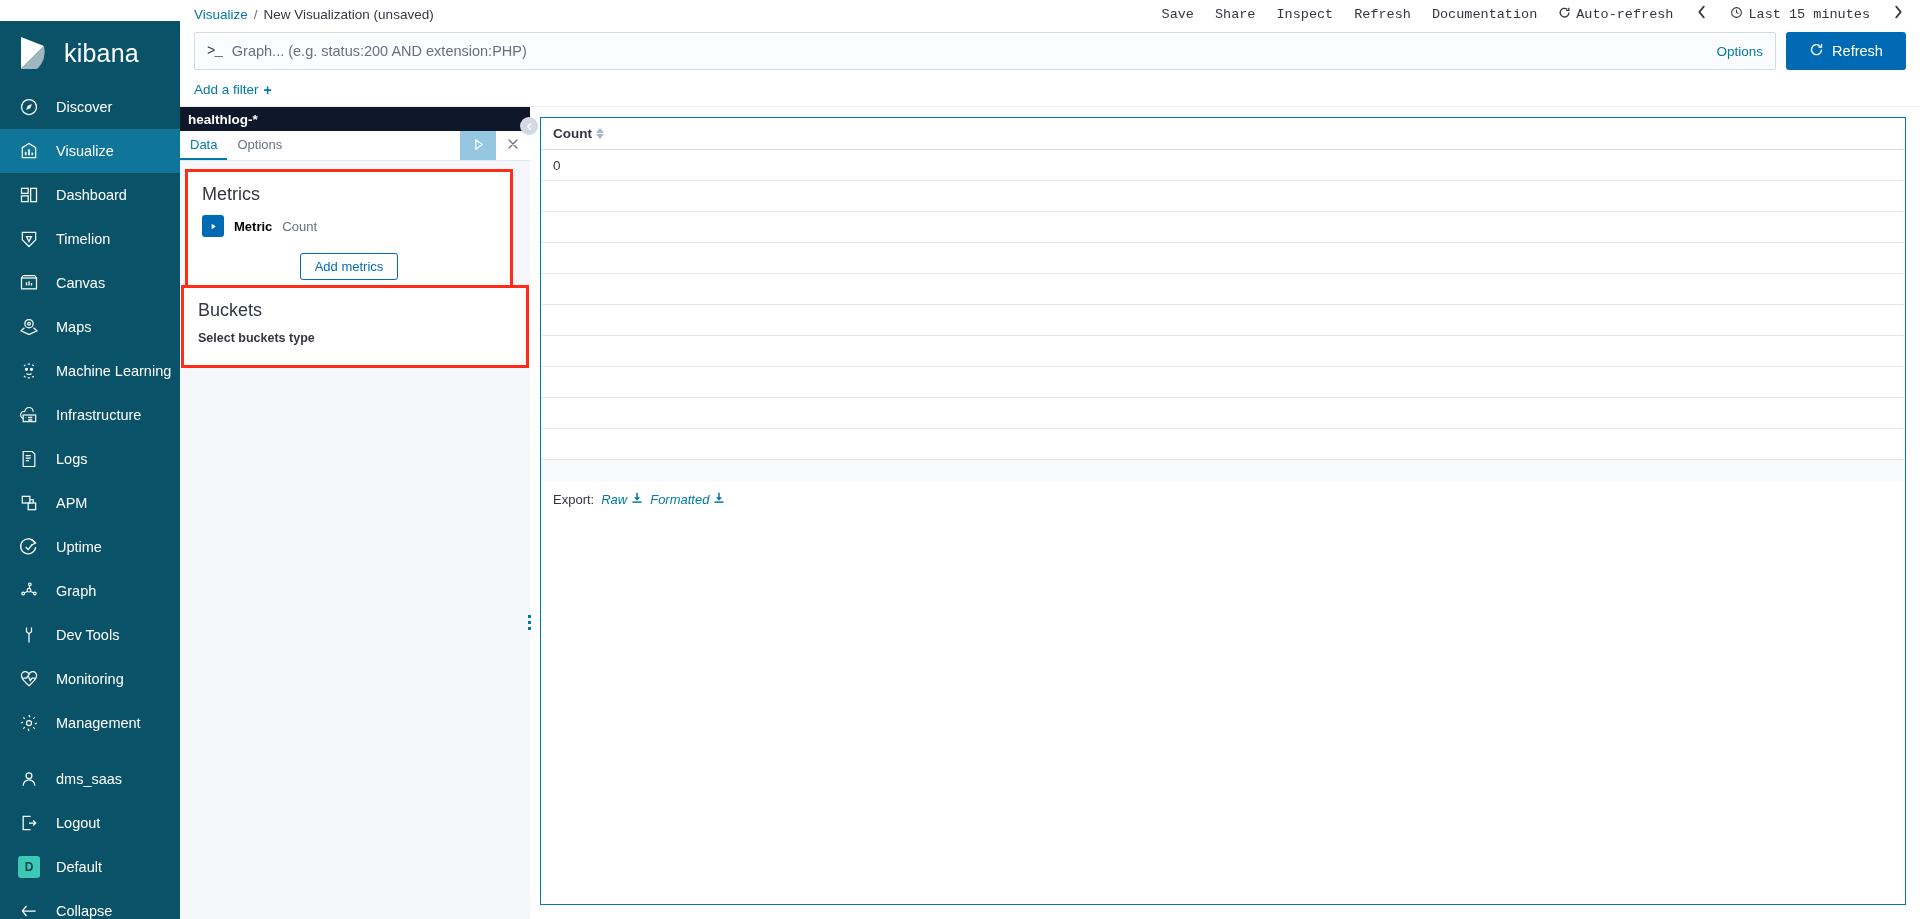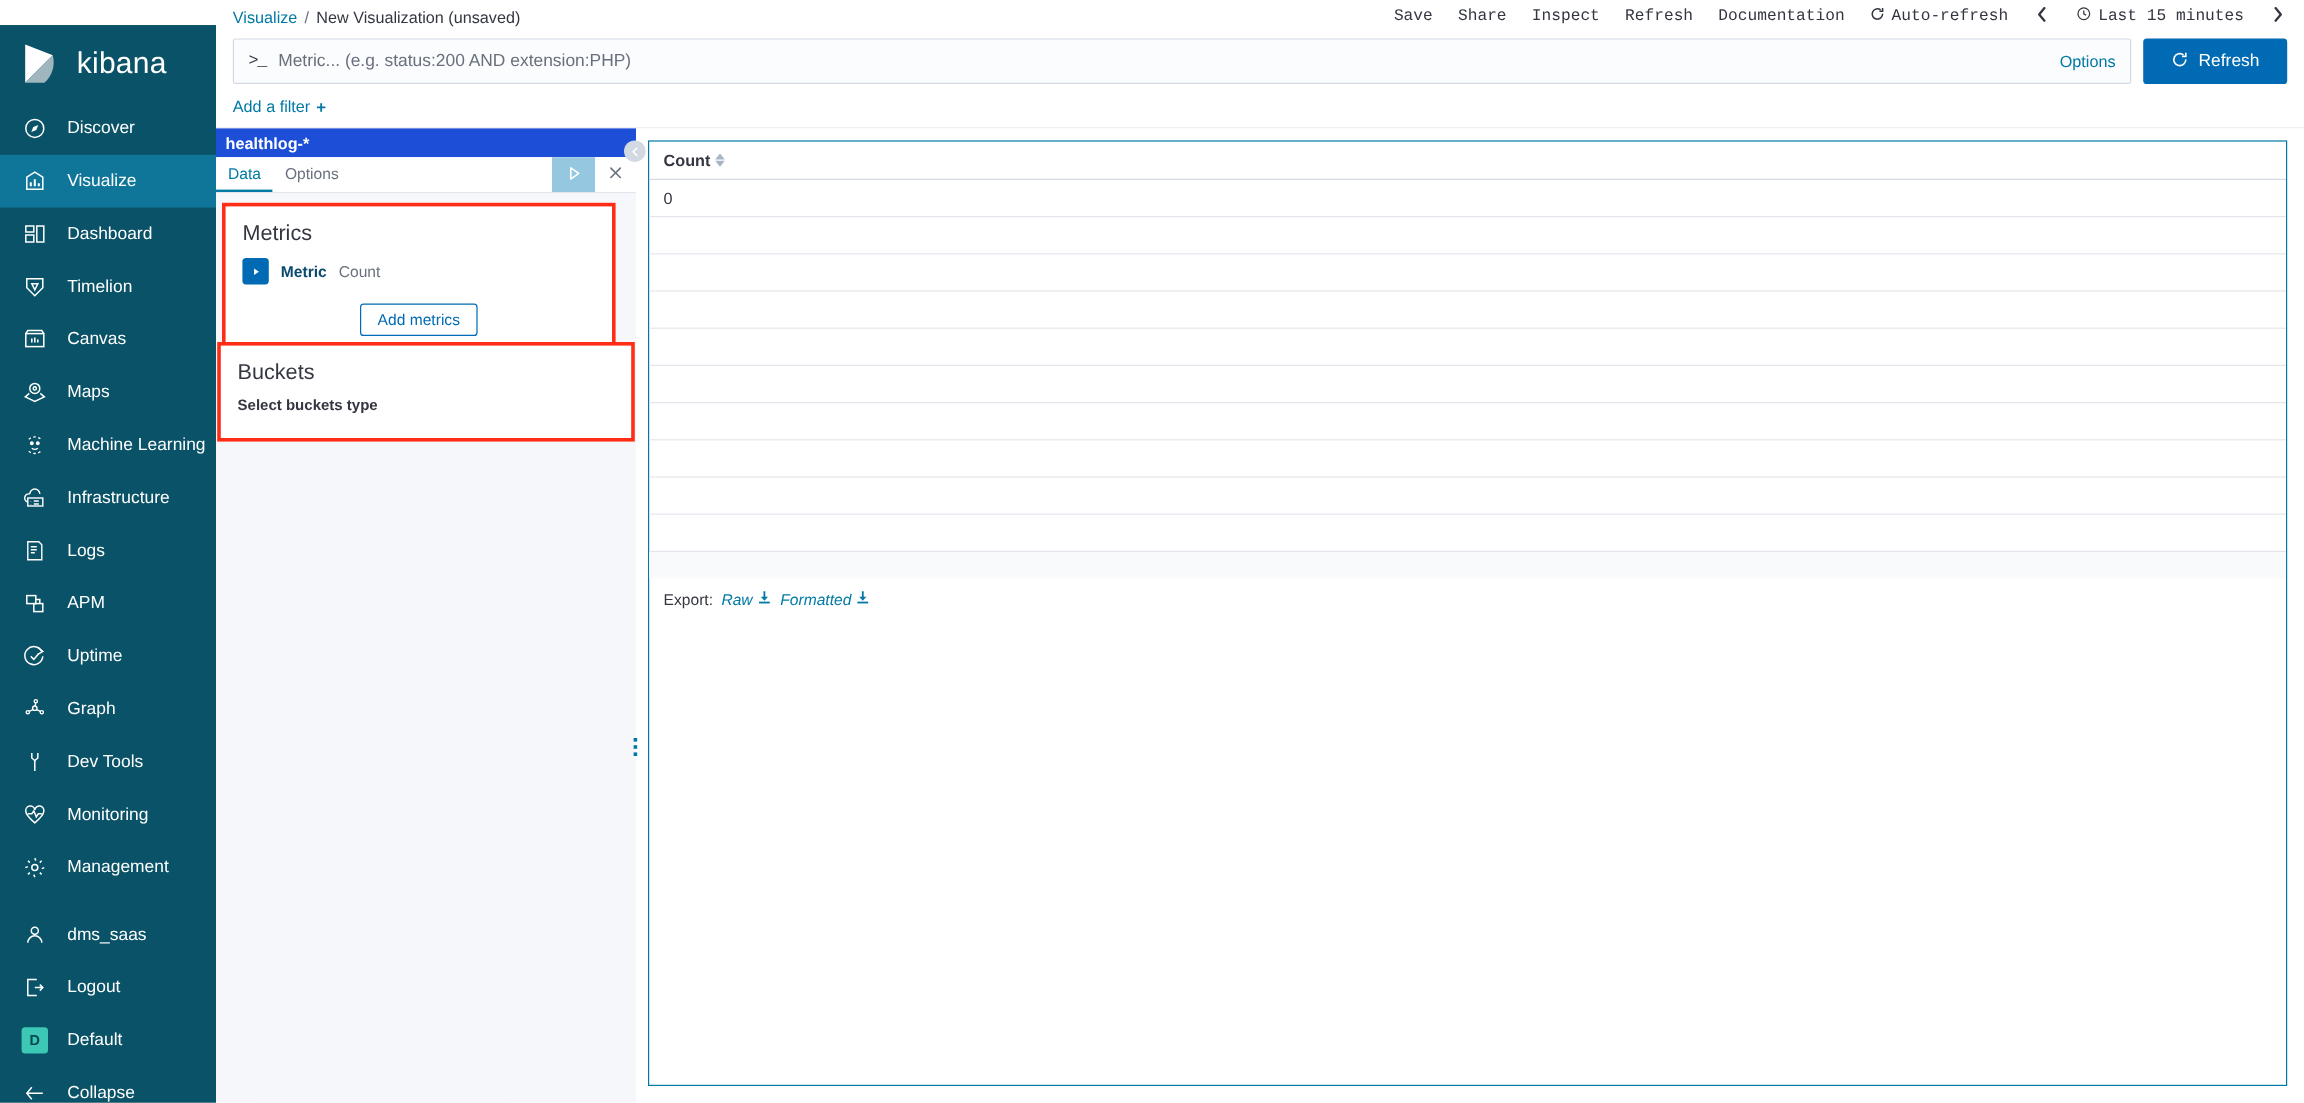--- a/index.html
+++ b/index.html
@@ -89,21 +89,21 @@
   .plus { font-weight: 700; font-size: 14px; color:#0079a5; }
 
   
   .body { flex: 1; display: flex; min-height: 0; background: #fff; position: relative; }
 
   .editor {
     width: 350px; min-width: 350px; display: flex; flex-direction: column;
     background: #f5f7fa; position: relative;
   }
   .idx-header {
-    height: 24px; background: #1d4ed8; color: #fff;
+    height: 24px; background: #0f172a; color: #fff;
     display: flex; align-items: center; padding-left: 8px;
     font-size: 13.5px; font-weight: 700;
   }
   .tabs-row {
     height: 30px; background: #fff; display: flex; align-items: stretch;
     border-bottom: 1px solid #e3e7ed;
   }
   .tab {
     padding: 0 10px; display: flex; align-items: center; font-size: 13px;
     cursor: pointer; color: #69707d; border-bottom: 2px solid transparent;
@@ -129,21 +129,21 @@
   .card-buckets {
     position: absolute; left: 1px; top: 124px; width: 348px;
     padding: 12px 14px 12px 14px;
   }
   .card-title { font-size: 18px; color: #343741; font-weight: 400; margin-bottom: 10px; }
   .metric-row { display: flex; align-items: center; gap: 10px; }
   .metric-toggle {
     width: 22px; height: 22px; background: #006bb4; border-radius: 3px;
     display:flex; align-items:center; justify-content:center; cursor: pointer; border:none;
   }
-  .metric-label { font-size: 13px; font-weight: 700; color: #0c4a6e; }
+  .metric-label { font-size: 13px; font-weight: 700; color: #000000; }
   .metric-value { font-size: 13px; color: #69707d; }
   .btn-row { display: flex; justify-content: center; margin-top: 16px; }
   .ghost-btn {
     border: 1px solid #006bb4; color: #006bb4; background: #fff;
     border-radius: 3px; font-size: 13px; padding: 5px 14px; cursor: pointer;
     font-family: inherit;
   }
   .ghost-btn.danger { border-color: #bd271e; color: #bd271e; padding: 4px 14px; }
   .sub-label { font-size: 12.5px; font-weight: 700; color: #343741; margin-bottom: 8px; }
   .opt-list { border: 1px solid #e3e7ed; border-radius: 3px; background:#fff; }
@@ -454,21 +454,21 @@
           <svg width="11" height="14" viewBox="0 0 12 16" fill="none" stroke="#343741" stroke-width="2.2" stroke-linecap="round" stroke-linejoin="round">
               <path d="M3.5 2 L8.5 8 L3.5 14"></path>
             </svg>
         </span>
       </div>
     </div>
 
     <div class="querybar">
       <div class="search-box">
         <span class="prompt">&gt;_</span>
-        <span class="search-ph">Metric... (e.g. status:200 AND extension:PHP)</span>
+        <span class="search-ph">Graph... (e.g. status:200 AND extension:PHP)</span>
         <span style="flex:1"></span>
         <span class="opts-link">Options</span>
       </div>
       <button class="refresh-btn">
         <span>
           <svg width="15" height="15" viewBox="0 0 24 24" fill="none" stroke="#fff" stroke-width="2.2">
             <path d="M20 12 A8 8 0 1 1 17 6"></path>
               <path d="M20 3 L20 8 L15 8"></path>
           </svg>
         </span>

